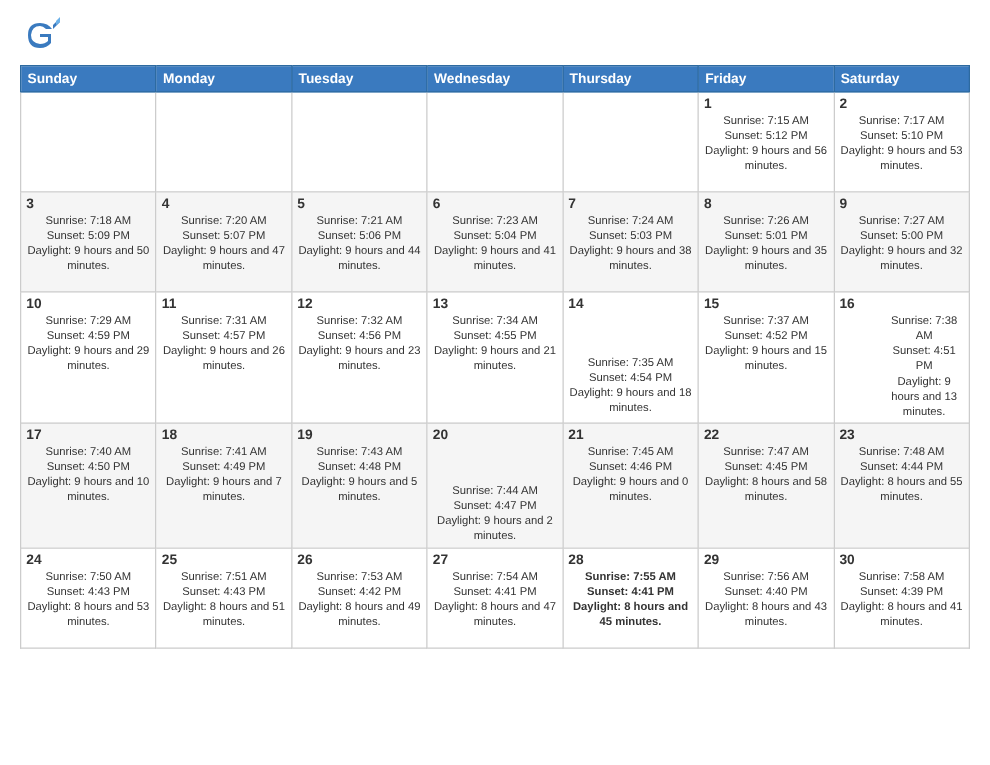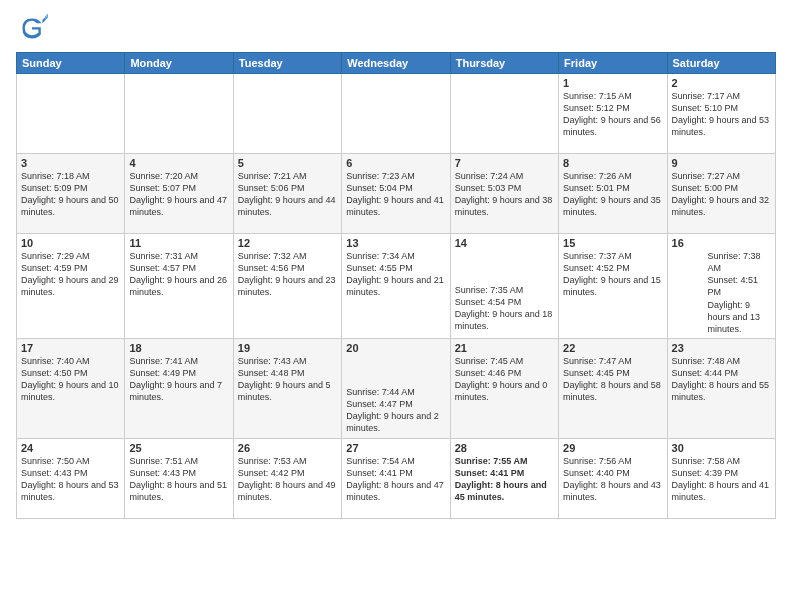--- a/index.html
+++ b/index.html
@@ -77,20 +77,21 @@
     }
     .day-num {
       font-weight: bold;
       font-size: 11px;
       margin-bottom: 1px;
     }
     .day-info {
       font-size: 9px;
       line-height: 1.35;
       color: #333;
+      text-align: center;
     }
     .empty-cell {
       background: #fff !important;
     }
   </style>
 </head>
 <body>
 
 <div class="page">
   <div class="header-row">

